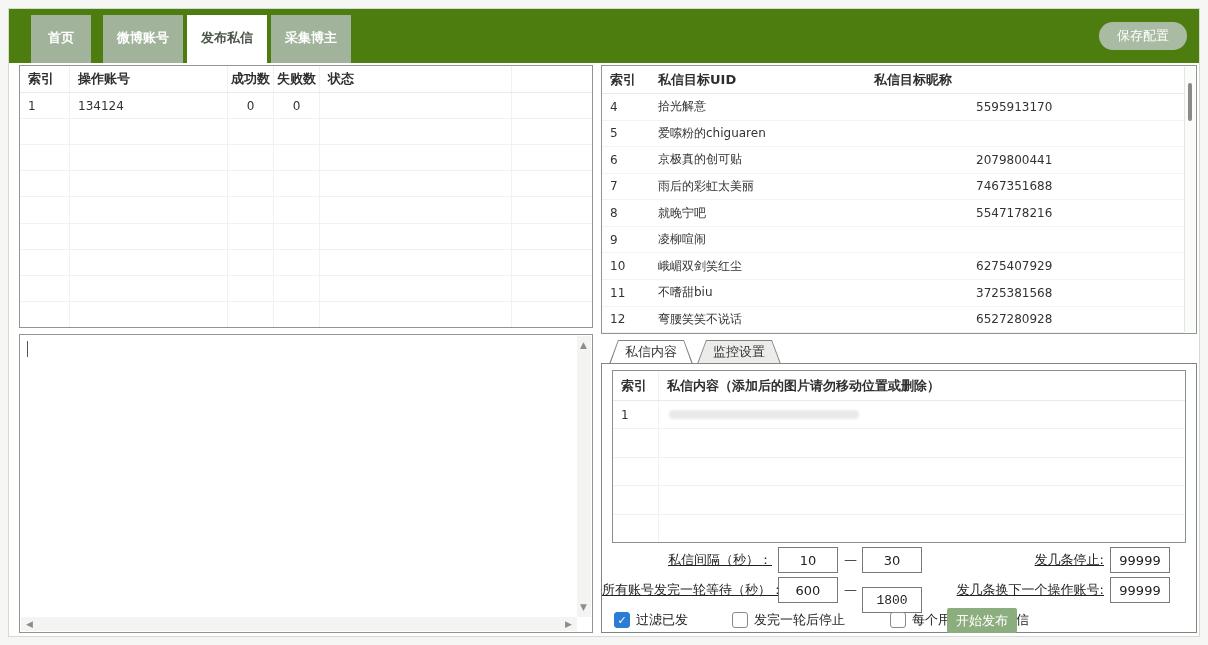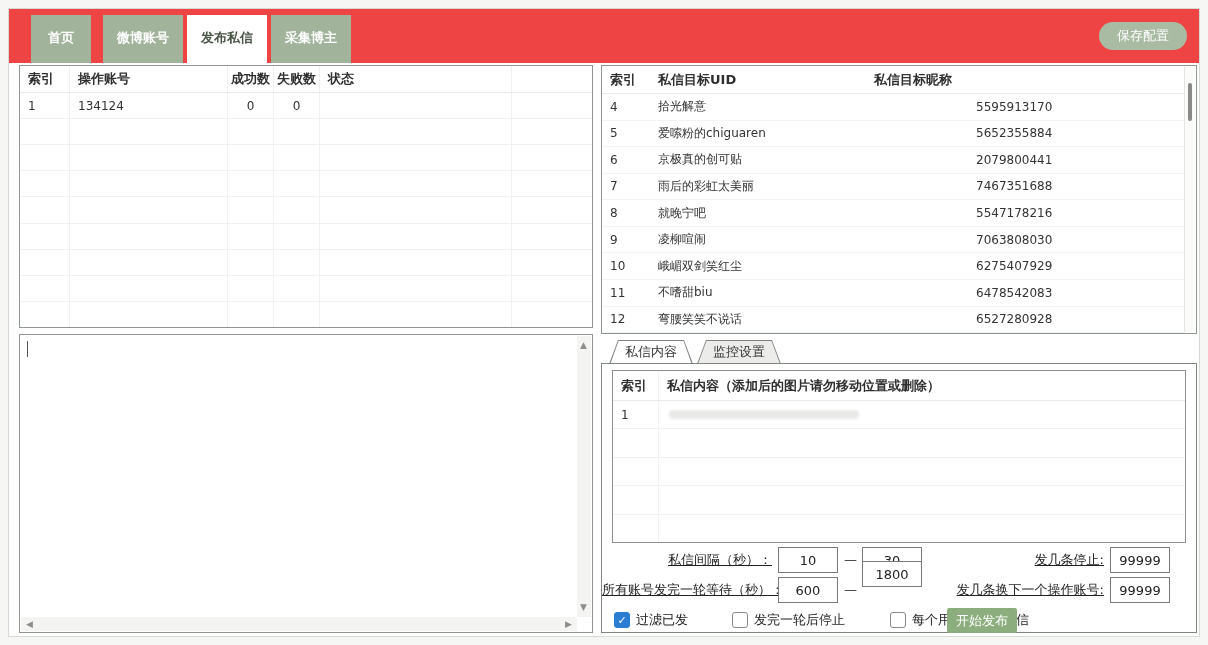--- a/index.html
+++ b/index.html
@@ -1,20 +1,20 @@
 <!DOCTYPE html>
 <html><head>
 <meta charset="utf-8">
 <style>
   * { margin:0; padding:0; box-sizing:border-box; }
   html,body { width:1208px; height:645px; background:#f6f7f5; font-family:"DejaVu Sans","Liberation Sans",sans-serif; color:#333; }
   .app { position:absolute; left:8px; top:8px; width:1192px; height:629px; background:#fff; border:1px solid #d6dad4; }
 
   
-  .topbar { position:absolute; left:0; top:0; width:100%; height:54px; background:#ef4444; }
+  .topbar { position:absolute; left:0; top:0; width:100%; height:54px; background:#4d7c0f; }
   .tab1 { position:absolute; top:6px; height:48px; line-height:46px; text-align:center; background:#a1b49b; color:#fff; font-size:13px; font-weight:bold; cursor:pointer; }
   .tab1.active { background:#fff; color:#4a5548; height:52px; }
   .savebtn { position:absolute; right:12px; top:13px; height:28px; padding:0 18px; line-height:28px; background:#a9bca3; color:#fff; font-size:13px; border:none; border-radius:14px; cursor:pointer; }
 
   
   .panel { position:absolute; background:#fff; border:1px solid #8f968f; }
 
   
   .tbl { display:flex; flex-direction:column; font-size:12px;justify-content:space-between; }
   .thead { display:flex; border-bottom:1px solid #e7eae6; font-size:13px; color:#2f2f2f; font-weight:600; align-items:center; flex:0 0 27px; }
@@ -190,21 +190,20 @@
 
         <div class="trow">
           <div class="c ct0">4</div>
           <div class="c ct1">拾光解意</div>
           <div class="c ct2">5595913170</div>
         </div>
 
         <div class="trow">
           <div class="c ct0">5</div>
           <div class="c ct1">爱嗦粉的chiguaren</div>
-          <div class="c ct2">5652355884</div>
         </div>
 
         <div class="trow">
           <div class="c ct0">6</div>
           <div class="c ct1">京极真的创可贴</div>
           <div class="c ct2">2079800441</div>
         </div>
 
         <div class="trow">
           <div class="c ct0">7</div>
@@ -214,33 +213,32 @@
 
         <div class="trow">
           <div class="c ct0">8</div>
           <div class="c ct1">就晚宁吧</div>
           <div class="c ct2">5547178216</div>
         </div>
 
         <div class="trow">
           <div class="c ct0">9</div>
           <div class="c ct1">凌柳喧闹</div>
-          <div class="c ct2">7063808030</div>
         </div>
 
         <div class="trow">
           <div class="c ct0">10</div>
           <div class="c ct1">峨嵋双剑笑红尘</div>
           <div class="c ct2">6275407929</div>
         </div>
 
         <div class="trow">
           <div class="c ct0">11</div>
           <div class="c ct1">不嗜甜biu</div>
-          <div class="c ct2">6478542083</div>
+          <div class="c ct2">3725381568</div>
         </div>
 
         <div class="trow">
           <div class="c ct0">12</div>
           <div class="c ct1">弯腰笑笑不说话</div>
           <div class="c ct2">6527280928</div>
         </div>
       </div>
     <div class="vsb">
         <div class="thumb"></div>
@@ -297,21 +295,21 @@
     <div class="setlbl" style="left:0; top:183px; width:170px;">私信间隔（秒）：</div>
     <input class="numbox" style="left: 176px; top: 183px;" value="10">
     <div class="dash" style="left:242px; top:183px;">—</div>
     <input class="numbox" style="left: 260px; top: 183px;" value="30">
     <div class="setlbl" style="left:330px; top:183px; width:172px;">发几条停止:</div>
     <input class="numbox" style="left: 508px; top: 183px;" value="99999">
 
     <div class="setlbl" style="left:0; top:213px; width:170px;">所有账号发完一轮等待（秒）：</div>
     <input class="numbox" style="left: 176px; top: 213px;" value="600">
     <div class="dash" style="left:242px; top:213px;">—</div>
-    <input class="numbox" style="left: 260px; top: 197px;" value="1800">
+    <input class="numbox" style="left: 260px; top: 223px; font-family: Liberation Mono, monospace;" value="1800">
     <div class="setlbl" style="left:330px; top:213px; width:172px;">发几条换下一个操作账号:</div>
     <input class="numbox" style="left: 508px; top: 213px;" value="99999">
 
     <div class="chk on" style="left:12px; top:246px;">
       <span class="box">✓</span>
       <span>过滤已发</span>
     </div>
     <div class="chk" style="left:130px; top:246px;">
       <span class="box"></span>
       <span>发完一轮后停止</span>

